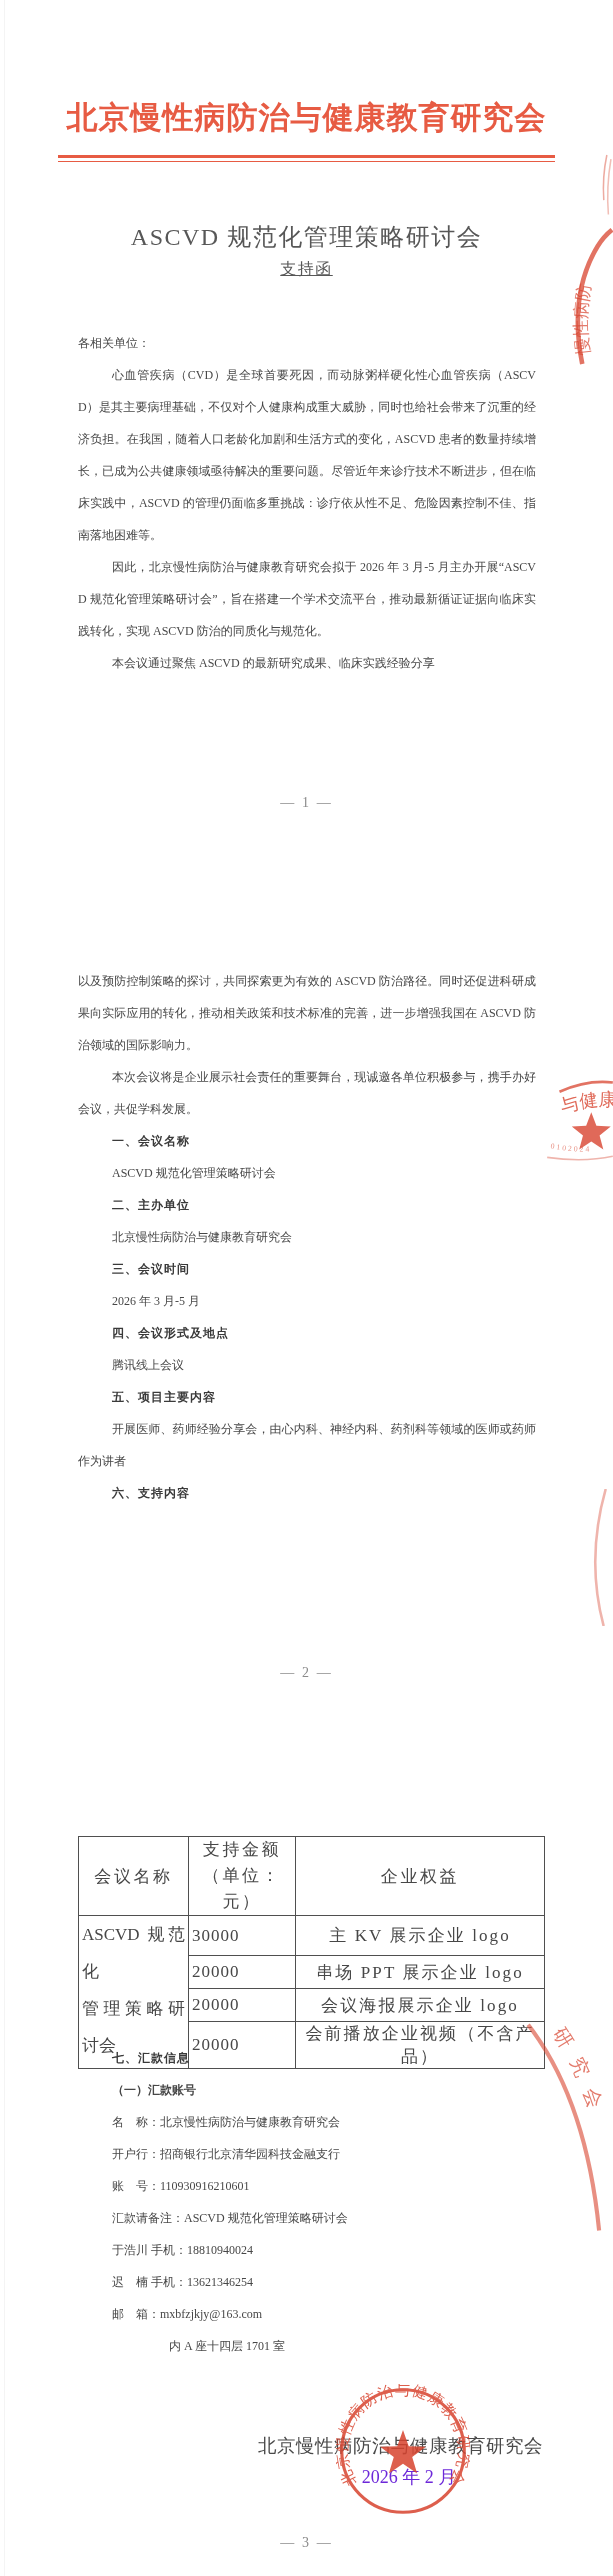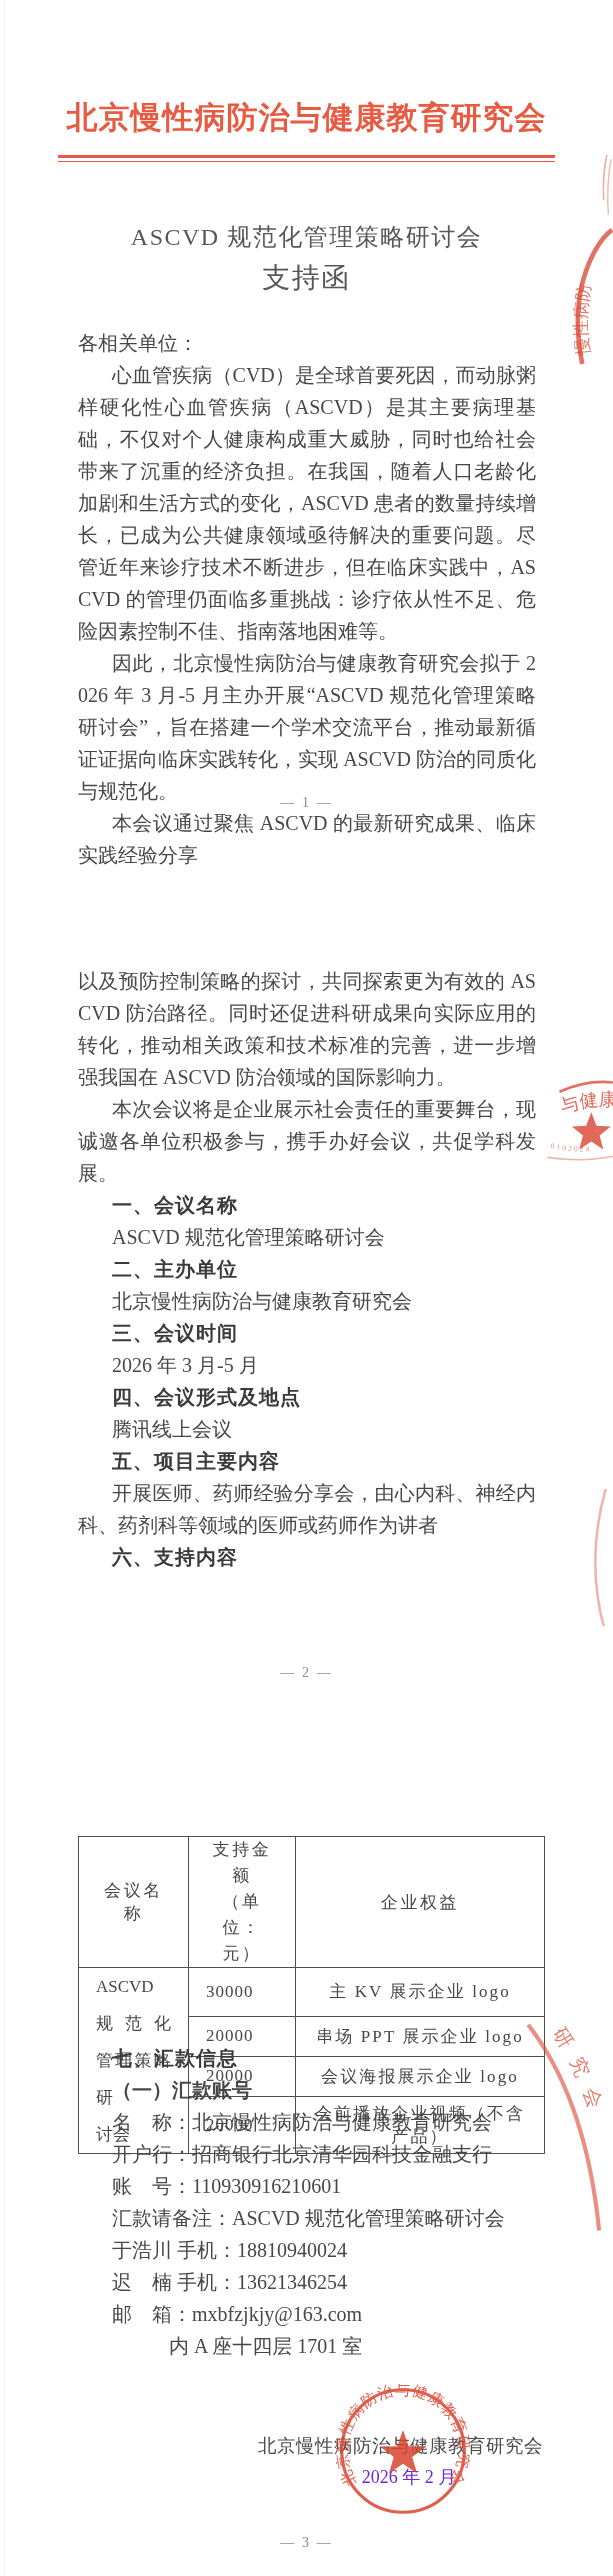--- a/index.html
+++ b/index.html
@@ -9,44 +9,44 @@
 
   
   .org-title{position:absolute;top:97px;left:0;width:613px;text-align:center;
              font-size:31px;font-weight:700;color:#e75b43;letter-spacing:1px;}
   .rule-thick{position:absolute;top:155px;left:58px;width:497px;height:2.6px;background:#e75b43;}
   .rule-thin{position:absolute;top:161px;left:58px;width:497px;height:1px;background:#e75b43;}
 
   .doc-title{position:absolute;top:221px;left:0;width:613px;text-align:center;
              font-size:24px;color:#575757;letter-spacing:1.5px;}
   .doc-title2{position:absolute;top:259px;left:0;width:613px;text-align:center;
-              font-size:28px;color:#575757;letter-spacing:1.5px;}
-
-  
-  .flow{position:absolute;left:78px;width:458px;font-size:20px;line-height:32px;
+              font-size:16px;color:#575757;letter-spacing:1.5px;text-decoration:underline;}
+
+  
+  .flow{position:absolute;left:78px;width:458px;font-size:12px;line-height:32px;
         text-align:justify;word-break:break-all;color:#474747;}
   .flow p{margin:0;}
   .par{text-indent:34px;}
   .noind{text-indent:0;}
   .ln{padding-left:34px;}
   .ln2{padding-left:91px;}
   .hd{font-family:"Liberation Sans","DejaVu Sans",sans-serif;font-weight:700;
       color:#3a3a3a;padding-left:34px;letter-spacing:1px;}
   .sub{font-weight:700;}
 
   .page-footer{position:absolute;left:0;width:613px;text-align:center;
                font-size:14px;color:#8a8a8a;letter-spacing:2.1px;}
   .footer-1{top:795px;}
   .footer-2{top:1665px;}
   .footer-3{top:2535px;}
 
   
   .support-table{position:absolute;top:1836px;left:78px;width:466px;
                  border-collapse:collapse;table-layout:fixed;font-size:17px;color:#474747;}
-  .support-table th,.support-table td{border:1px solid #4f4f4f;font-weight:400;padding:0 17px;}
+  .support-table th,.support-table td{border:1px solid #4f4f4f;font-weight:400;padding:0 3px;}
   .support-table th{font-weight:500;text-align:center;letter-spacing:2.6px;}
   .th-row{height:61px;}
   .row-1{height:40px;}
   .row-n{height:33px;}
   .cell-name{vertical-align:top;padding-top:11.3px;line-height:37px;
              text-align:justify;}
   .cell-name div{text-align:justify;text-align-last:justify;font-family:Liberation Serif, serif;}
   .cell-amount{letter-spacing:1px;}
   .cell-benefit{text-align:center;letter-spacing:2.1px;}
   .hdr2{line-height:26px;}

